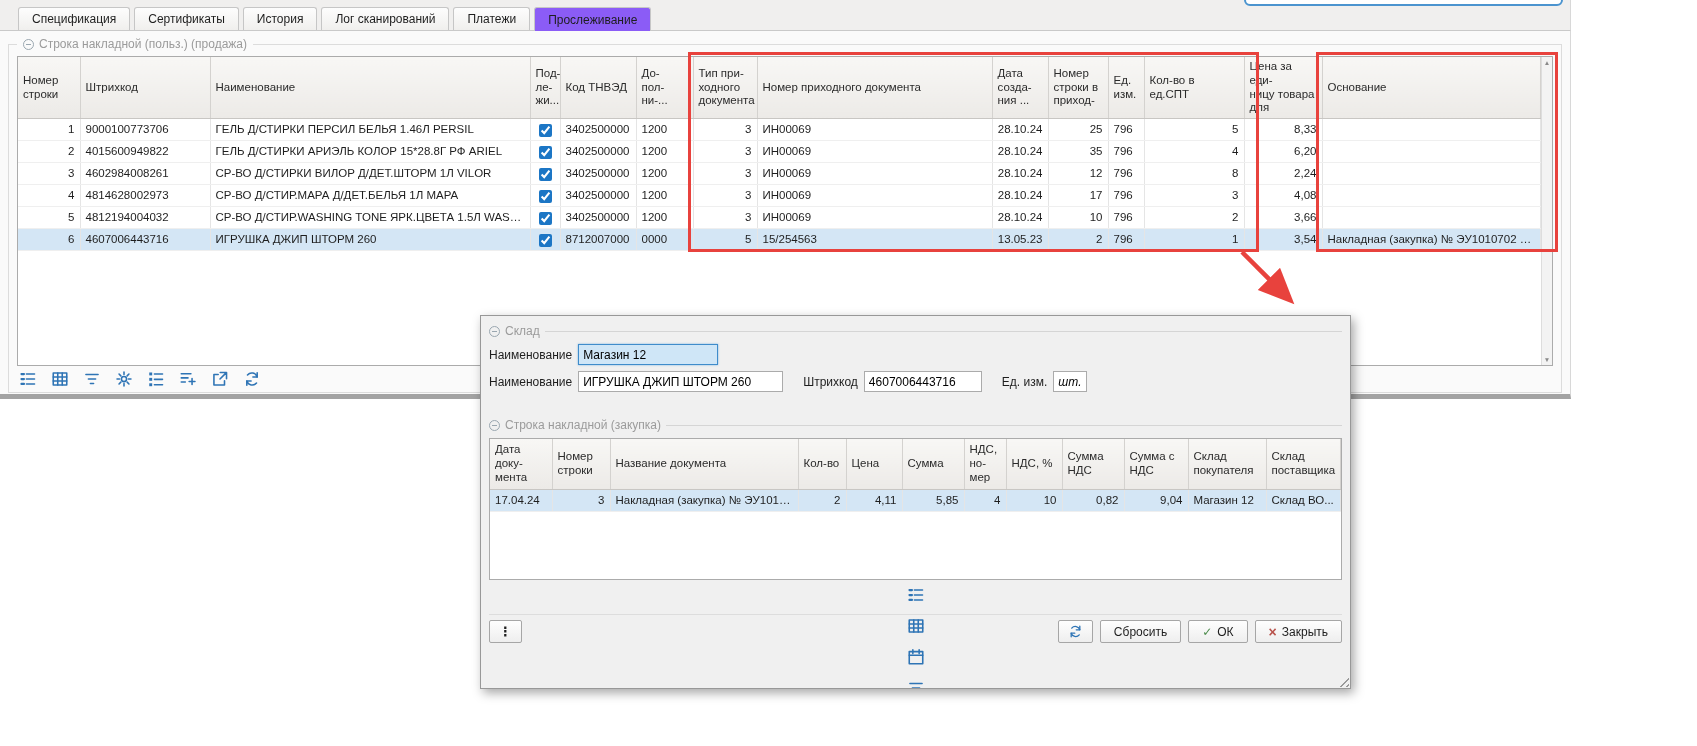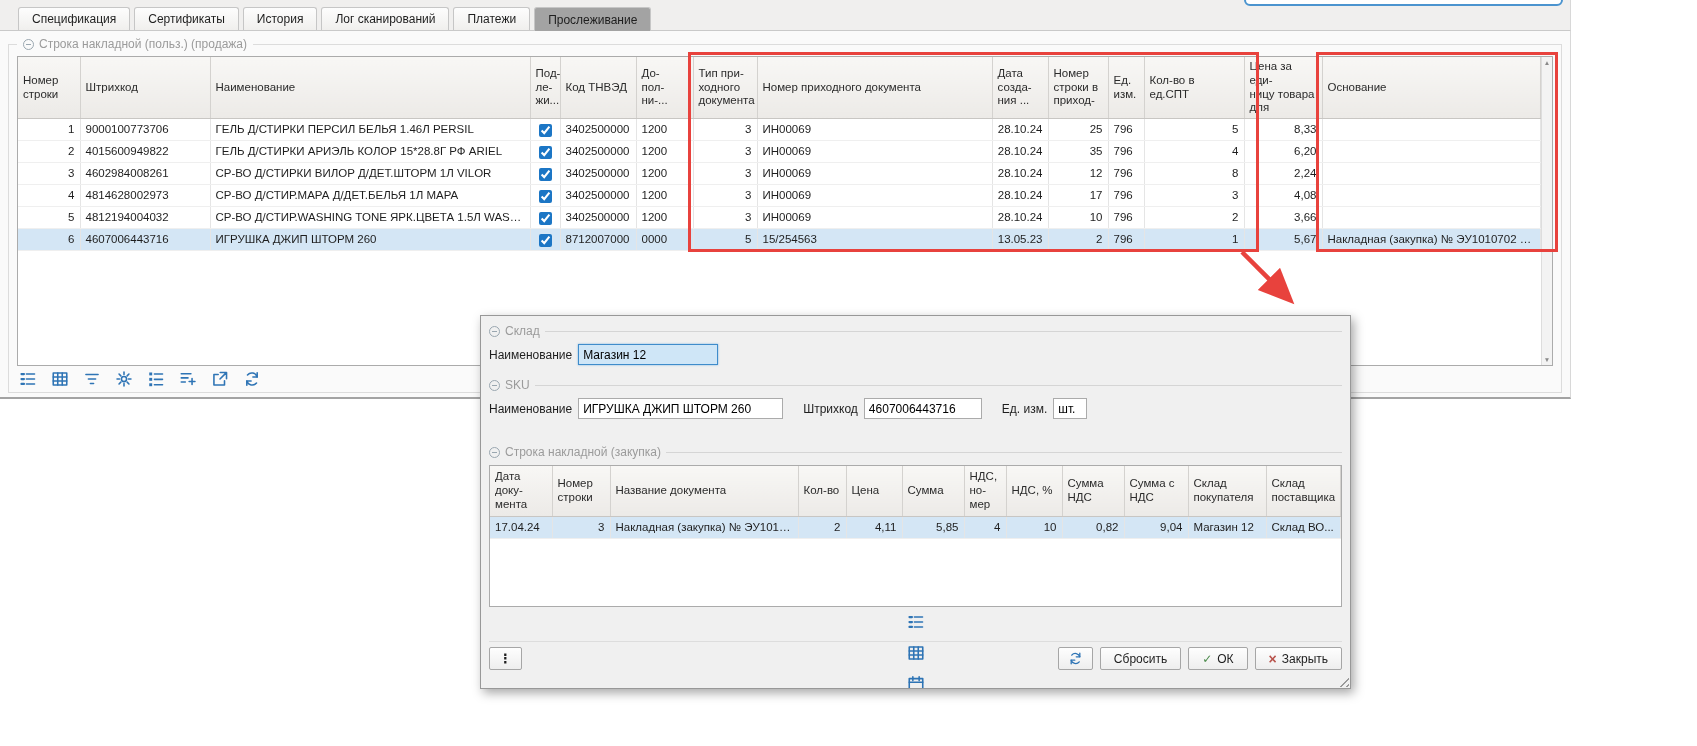--- a/index.html
+++ b/index.html
@@ -11,25 +11,25 @@
   .topline { position:absolute; left:1244px; top:-8px; width:319px; height:14px;
              background:#fff; border:2px solid #4b94cf; border-radius:6px; z-index:6; }
 
   
   .tabbar { position:absolute; left:0; top:0; width:1571px; height:31px; background:#f0efee;
             border-bottom:1px solid #c9c9c9; border-right:1px solid #d8d8d8;
             padding:7px 0 0 18px; display:flex; gap:4px; z-index:2; }
   .tab { display:inline-flex; align-items:center; padding:0 13px; height:23px;
          background:linear-gradient(#fdfdfd,#f0efed); border:1px solid #c6c6c6; border-bottom:none;
          border-radius:3px 3px 0 0; cursor:default; position:relative; }
-  .tab.active { background:#a3a3a3; height:24px; z-index:3; }
+  .tab.active { background:#8b5cf6; height:24px; z-index:3; }
 
   
   .panel { position:absolute; left:0; top:31px; width:1571px; height:368px; background:#fafafa;
-           border-bottom:2px solid #a3a3a3; border-right:1px solid #d8d8d8; z-index:1; }
+           border-bottom:5px solid #a3a3a3; border-right:1px solid #d8d8d8; z-index:1; }
 
   .groupbox { position:absolute; left:8px; top:13px; width:1554px; height:349px; border:1px solid #dcdcdc; }
   .legend { position:absolute; top:-8px; left:8px; background:#fafafa; padding:0 6px;
             display:flex; align-items:center; gap:5px; color:#9b9b9b; font-size:12px; white-space:nowrap; }
 
   .collapse { width:11px; height:11px; border:1px solid #9aa7b0; border-radius:50%;
               position:relative; display:inline-block; flex:0 0 auto; }
   .collapse::after { content:""; position:absolute; left:2px; right:2px; top:4px; border-top:1px solid #9aa7b0; }
 
   .grid-wrap { position:absolute; left:8px; top:11px; width:1536px; height:310px;
@@ -276,21 +276,21 @@
               <td>ИГРУШКА ДЖИП ШТОРМ 260</td>
               <td class="ac"><input type="checkbox" checked="" style=""></td>
               <td>8712007000</td>
               <td>0000</td>
               <td class="ar">5</td>
               <td>15/254563</td>
               <td class="ar">13.05.23</td>
               <td class="ar">2</td>
               <td>796</td>
               <td class="ar">1</td>
-              <td class="ar">5,67</td>
+              <td class="ar">3,54</td>
               <td>Накладная (закупка) № ЭУ1010702 от 2...</td>
             </tr>
           </tbody>
       </table>
       <div class="vscroll">
         <span class="up">▲</span>
         <span class="down">▼</span>
       </div>
     </div>
 
@@ -365,34 +365,29 @@
     <div class="grp mt8">
       <span class="collapse"></span>
       <span>Склад</span>
       <span class="line"></span>
     </div>
     <div class="form-row">
       <span class="lbl">Наименование</span>
       <input class="inp focus" style="width: 140px;" value="Магазин 12">
     </div>
 
-    <div class="grp mt13">
-      <span class="collapse"></span>
-      <span>SKU</span>
-      <span class="line"></span>
-    </div>
     <div class="form-row">
       <span class="lbl">Наименование</span>
       <input class="inp" style="width: 205px;" value="ИГРУШКА ДЖИП ШТОРМ 260">
       <span class="gap"></span>
       <span class="lbl">Штрихкод</span>
       <input class="inp" style="width: 118px;" value="4607006443716">
       <span class="gap"></span>
       <span class="lbl">Ед. изм.</span>
-      <input class="inp" style="width: 34px;" value="шт.">
+      <input class="inp" style="width: 34px; font-style: italic;" value="шт.">
     </div>
 
     <div class="grp mt11">
       <span class="collapse"></span>
       <span>Строка накладной (закупка)</span>
       <span class="line"></span>
     </div>
 
     <div class="dlg-grid-wrap">
       <table class="grid dlg">

